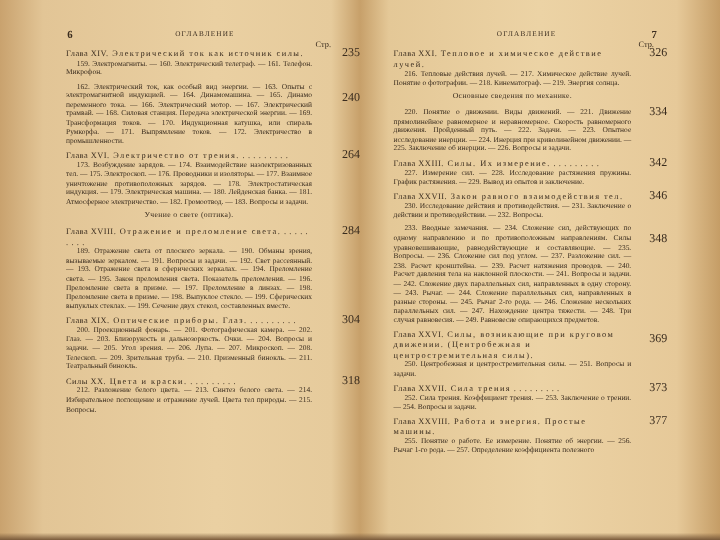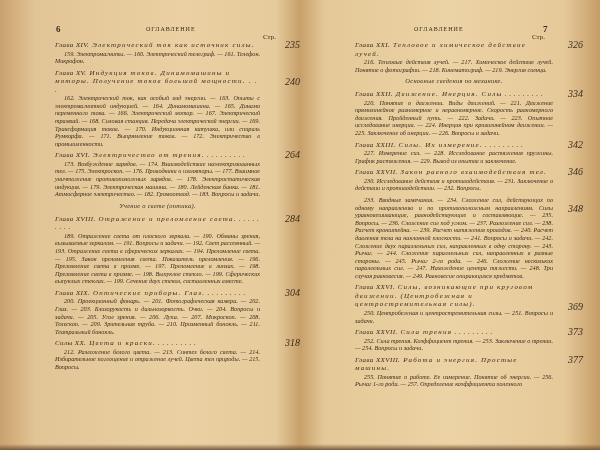--- a/index.html
+++ b/index.html
@@ -28,24 +28,24 @@
   .page.left .folio { left:56px; }
   .page.left .running-head { left:146px; }
   .page.right .folio { left:243px; }
   .page.right .running-head { left:114px; }
   .col-label {
     position:absolute; font-size:7px;
   }
   .page.left .col-label { left:263px; top:33px; }
   .page.right .col-label { left:232px; top:33px; }
   .toc {
-    position:absolute; font-size:6.4px; line-height:7.9px;font-style:italic;
+    position:absolute; font-size:6.4px; line-height:7.9px;
   }
   .page.left .toc { left:55px; top:41px; width:205px; }
-  .page.right .toc { left:28px; top:41px; width:198px;margin-left:27px; }
+  .page.right .toc { left:28px; top:41px; width:198px; }
   .entry { position:relative; margin-bottom:4px; }
   .chapter {
     letter-spacing:1.2px; font-size:7px; line-height:8.5px;
   }
   .chapter .num { letter-spacing:0.4px; }
   .pg {
     position:absolute; right:-40px; top:0; font-size:10px;
   }
   .page.right .pg { right:-30px; }
   .sub {
@@ -70,21 +70,20 @@
     <div class="running-head">ОГЛАВЛЕНИЕ</div>
     <div class="col-label">Стр.</div>
 
     <div class="toc">
       <div class="entry">
         <div class="chapter"><span class="num">Глава XIV.</span> <span>Электрический ток как источник силы.</span></div>
         <span class="pg">235</span>
         <div class="sub">159. Электромагниты. — 160. Электрический телеграф. — 161. Телефон. Микрофон.</div>
       </div>
       <div class="entry">
-        <div class="chapter"><span class="num">Глава XV.</span> <span>Индукция токов. Динамомашины и моторы. Получение токов большой мощности. . . .</span></div>
         <span class="pg" style="top:9px">240</span>
         <div class="sub">162. Электрический ток, как особый вид энергии. — 163. Опыты с электромагнитной индукцией. — 164. Динамомашина. — 165. Динамо переменного тока. — 166. Электрический мотор. — 167. Электрический трамвай. — 168. Силовая станция. Передача электрической энергии. — 169. Трансформация токов. — 170. Индукционная катушка, или спираль Румкорфа. — 171. Выпрямление токов. — 172. Электричество в промышленности.</div>
       </div>
       <div class="entry">
         <div class="chapter"><span class="num">Глава XVI.</span> <span class="dots">Электричество от трения.</span></div>
         <span class="pg">264</span>
         <div class="sub">173. Возбуждение зарядов. — 174. Взаимодействие наэлектризованных тел. — 175. Электроскоп. — 176. Проводники и изоляторы. — 177. Взаимное уничтожение противоположных зарядов. — 178. Электростатическая индукция. — 179. Электрическая машина. — 180. Лейденская банка. — 181. Атмосферное электричество. — 182. Громоотвод. — 183. Вопросы и задачи.</div>
       </div>
 
       <div class="section">Учение о свете (оптика).</div>
@@ -115,41 +114,40 @@
     <div class="toc">
       <div class="entry">
         <div class="chapter"><span class="num">Глава XXI.</span> <span>Тепловое и химическое действие лучей.</span></div>
         <span class="pg">326</span>
         <div class="sub">216. Тепловые действия лучей. — 217. Химическое действие лучей. Понятие о фотографии. — 218. Кинематограф. — 219. Энергия солнца.</div>
       </div>
 
       <div class="section">Основные сведения по механике.</div>
 
       <div class="entry">
-        <div class="chapter"><span class="num">Глава XXII.</span> <span class="dots">Движение. Инерция. Силы</span></div>
         <span class="pg">334</span>
         <div class="sub">220. Понятие о движении. Виды движений. — 221. Движение прямолинейное равномерное и неравномерное. Скорость равномерного движения. Пройденный путь. — 222. Задачи. — 223. Опытное исследование инерции. — 224. Инерция при криволинейном движении. — 225. Заключение об инерции. — 226. Вопросы и задачи.</div>
       </div>
       <div class="entry">
         <div class="chapter"><span class="num">Глава XXIII.</span> <span class="dots">Силы. Их измерение.</span></div>
         <span class="pg">342</span>
         <div class="sub">227. Измерение сил. — 228. Исследование растяжения пружины. График растяжения. — 229. Вывод из опытов и заключение.</div>
       </div>
       <div class="entry">
         <div class="chapter"><span class="num">Глава XXVII.</span> <span>Закон равного взаимодействия тел.</span></div>
         <span class="pg">346</span>
         <div class="sub">230. Исследование действия и противодействия. — 231. Заключение о действии и противодействии. — 232. Вопросы.</div>
       </div>
       <div class="entry">
         <span class="pg" style="top:9px">348</span>
         <div class="sub">233. Вводные замечания. — 234. Сложение сил, действующих по одному направлению и по противоположным направлениям. Силы уравновешивающие, равнодействующие и составляющие. — 235. Вопросы. — 236. Сложение сил под углом. — 237. Разложение сил. — 238. Расчет кронштейна. — 239. Расчет натяжения проводов. — 240. Расчет давления тела на наклонной плоскости. — 241. Вопросы и задачи. — 242. Сложение двух параллельных сил, направленных в одну сторону. — 243. Рычаг. — 244. Сложение параллельных сил, направленных в разные стороны. — 245. Рычаг 2-го рода. — 246. Сложение нескольких параллельных сил. — 247. Нахождение центра тяжести. — 248. Три случая равновесия. — 249. Равновесие опирающихся предметов.</div>
       </div>
       <div class="entry">
         <div class="chapter"><span class="num">Глава XXVI.</span> <span>Силы, возникающие при круговом движении. (Центробежная и центростремительная силы).</span></div>
-        <span class="pg" style="top:20px">369</span>
+        <span class="pg" style="top:4px">369</span>
         <div class="sub">250. Центробежная и центростремительная силы. — 251. Вопросы и задачи.</div>
       </div>
       <div class="entry">
         <div class="chapter"><span class="num">Глава XXVII.</span> <span class="dots">Сила трения</span></div>
         <span class="pg">373</span>
         <div class="sub">252. Сила трения. Коэффициент трения. — 253. Заключение о трении. — 254. Вопросы и задачи.</div>
       </div>
       <div class="entry">
         <div class="chapter"><span class="num">Глава XXVIII.</span> <span>Работа и энергия. Простые машины.</span></div>
         <span class="pg">377</span>

